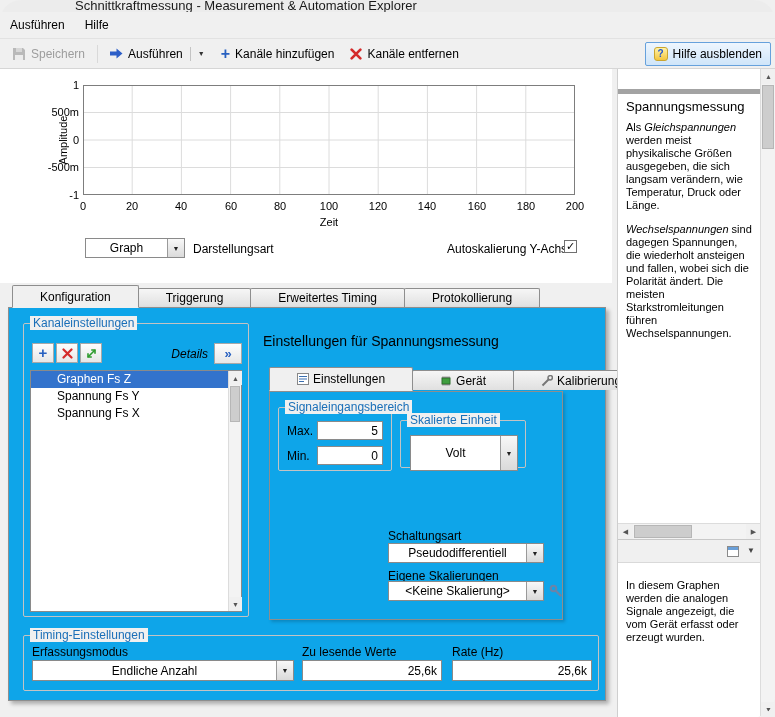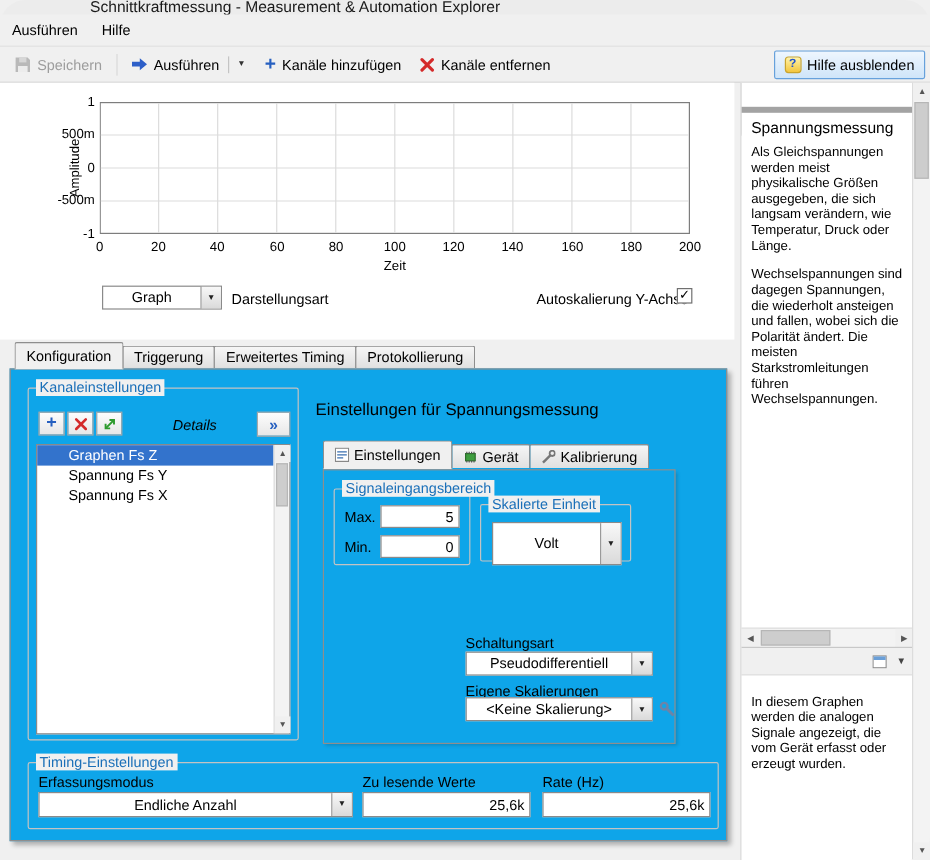--- a/index.html
+++ b/index.html
@@ -36,21 +36,21 @@
   .combo { position:absolute; display:flex; align-items:stretch; background:#fff; border:1px solid #8a8a8a; }
   .combo-txt { flex:1; display:flex; align-items:center; justify-content:center; white-space:nowrap; overflow:hidden; }
   .combo-btn { width:17px; border-left:1px solid #9a9a9a; background:linear-gradient(#f8f8f8,#dadada); display:flex; align-items:center; justify-content:center; }
   .combo-btn span { font-size:7px; color:#222; }
   .fld { position:absolute; background:#fff; border:1px solid #8a8a8a; display:flex; align-items:center; justify-content:flex-end; padding-right:4px; }
   .checkbox { position:absolute; width:13px; height:13px; background:#fff; border:1px solid #707070; display:flex; align-items:center; justify-content:center; }
   .checkbox span { font-size:11px; line-height:11px; }
 
   
   .tabrow { position:absolute; display:flex; align-items:flex-end; }
-  .tab { height:19px; margin-bottom:1px; display:flex; align-items:center; gap:4px; padding:0 9px; white-space:nowrap;
+  .tab { height:19px; margin-bottom:1px; display:flex; align-items:center; gap:4px; padding:0 27px; white-space:nowrap;
          border:1px solid #8e8e8e; border-bottom:none; border-radius:2px 2px 0 0;
          background:linear-gradient(#f6f6f6,#e0e0e0); margin-right:-1px; }
   .tab.active { height:23px; margin-bottom:0; background:#f0f0f0; border-bottom:1px solid #f0f0f0; z-index:3; }
   .tabpage { position:absolute; background:#0ea5e9; border:1px solid #8e8e8e; box-shadow:3px 3px 4px rgba(0,0,0,0.28); }
   .tabpage.inner { box-shadow:2px 2px 3px rgba(0,0,0,0.18); }
 
   
   .grp { position:absolute; border:1px solid #c3c3c3; border-radius:2px; }
   .glabel { position:absolute; top:-8px; left:6px; background:#f0f0f0; padding:0 3px; color:#1a6fb8; white-space:nowrap; }
 
@@ -71,21 +71,21 @@
 
   
   .help-panel { position:absolute; left:617px; top:69px; width:143px; height:648px; background:#fff; border-left:1px solid #cfcfcf; font-size:11px; }
   .hp-toolbar { position:absolute; left:0; top:0; width:143px; height:24px; background:#a3a3a3; border-bottom:1px solid #d5d5d5;margin-top:20px; }
   .back-btn { position:absolute; left:3px; top:3px; height:18px; display:flex; align-items:center; gap:4px; padding:0 5px; font-size:12px; }
   .hp-icon { position:absolute; top:6px; }
   .hp-content { position:absolute; left:0; top:25px; width:143px; height:429px; background:#fff; padding:6px 8px; line-height:13px; overflow:hidden; }
   .hp-title { font-size:13px; font-weight:normal; margin-bottom:8px; }
   .hp-p { margin-bottom:11px; }
   .hlink { color:#1c8a1a; text-decoration:underline; }
-  .hem { }
+  .hem { font-style:italic; }
   .hp-hbar { position:absolute; left:0; top:454px; width:143px; height:16px; background:#f3f3f3; border-top:1px solid #dcdcdc; }
   .hp2-header { position:absolute; left:0; top:470px; width:143px; height:24px; background:#f0f0f0; border-top:1px solid #c8c8c8; border-bottom:1px solid #d9d9d9; }
   .hp2-content { position:absolute; left:0; top:494px; width:143px; height:154px; background:#fff; padding:16px 8px 0; line-height:13px; }
 </style>
 </head>
 <body>
 
 <div id="app">
 
   <div class="titlebar">
@@ -212,21 +212,21 @@
             <path d="M1.5 1.5 L9.5 9.5 M9.5 1.5 L1.5 9.5" stroke="#d42a2a" stroke-width="2.2" stroke-linecap="round"></path>
           </svg>
       </div>
       <div class="ch-btn" style="left:56px;top:19px">
         <svg width="13" height="13" viewBox="0 0 13 13">
           <path d="M3 10 L10 3" stroke="#2d9b2d" stroke-width="1.6" fill="none"></path>
           <path d="M6.2 3 H10 V6.8" stroke="#2d9b2d" stroke-width="1.6" fill="none"></path>
           <path d="M6.8 10 H3 V6.2" stroke="#2d9b2d" stroke-width="1.6" fill="none"></path>
         </svg>
       </div>
-      <span class="details-lbl" style="left:120px;top:23px;width:64px;">Details</span>
+      <span class="details-lbl" style="left:120px;top:23px;width:64px;text-align:right">Details</span>
       <div class="ch-btn" style="left:190px;top:19px;width:28px;height:21px">
         <span class="dchev">»</span>
       </div>
 
       <div class="listbox" style="left:6px;top:46px;width:212px;height:242px">
         <div class="list-item selected">Graphen Fs Z</div>
         <div class="list-item">Spannung Fs Y</div>
         <div class="list-item">Spannung Fs X</div>
         <div class="sb-v" style="right:0;top:0;width:13px;height:240px">
           <div class="sb-btn" style="left:0;top:0;width:13px;height:14px">▲</div>

